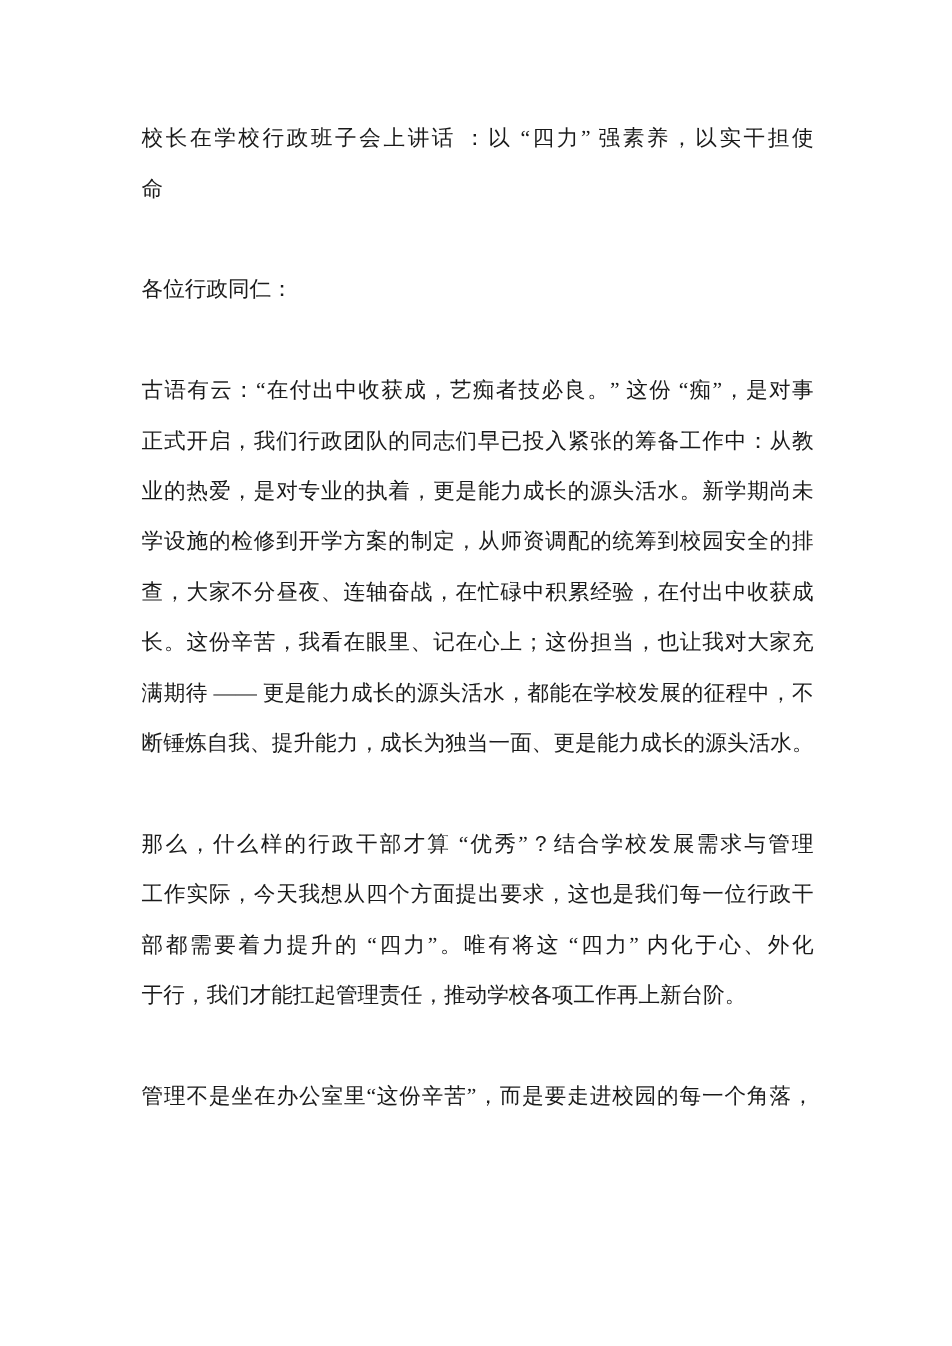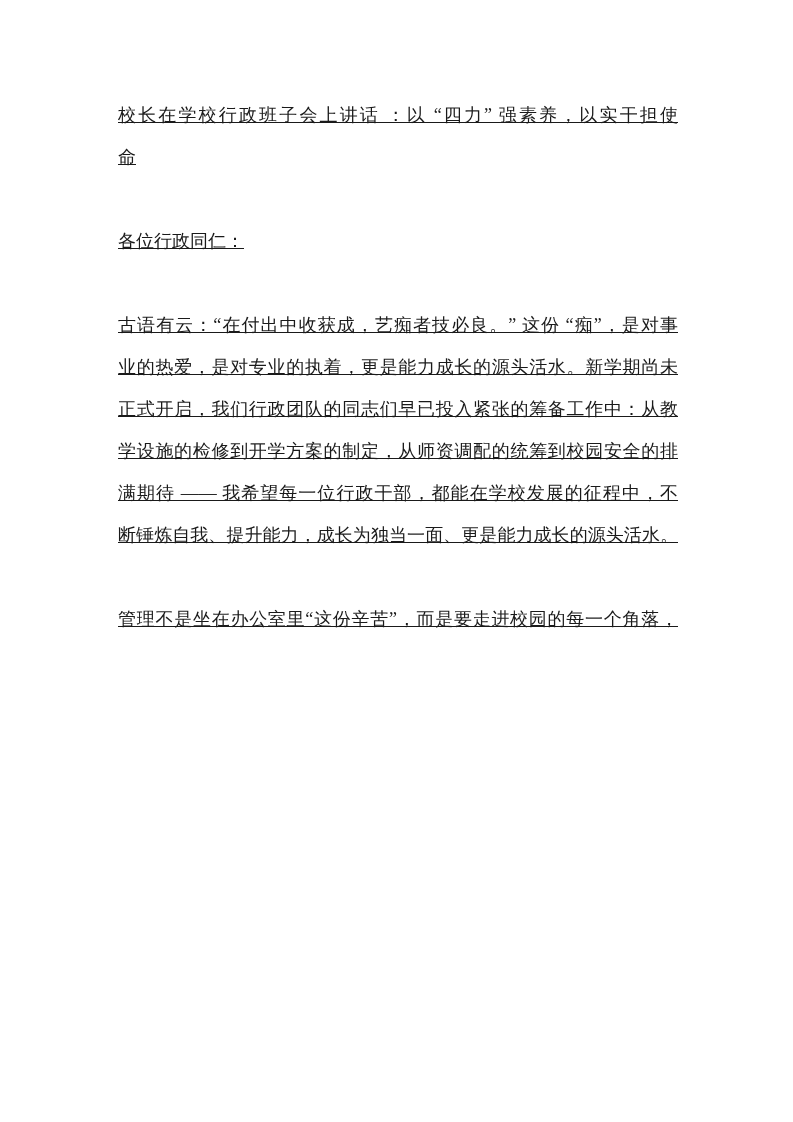--- a/index.html
+++ b/index.html
@@ -24,42 +24,49 @@
   .block {
     margin: 0 0 42px 0;
     font-size: 18px;
   }
   .block:last-child { margin-bottom: 0; }
   .tline {
     height: 42px;
     line-height: 42px;
     white-space: pre-wrap;
     overflow: hidden;
-    text-decoration: underline;
   }
   .jfull {
     text-align: justify;
     text-align-last: justify;
   }
 </style>
 </head>
 <body style="color: rgb(26, 26, 26); background: rgb(255, 255, 255);">
 
 <div class="page">
   <div class="block">
       <div class="tline jfull">校长在学校行政班子会上讲话 ：以 “四力” 强素养，以实干担使</div>
       <div class="tline">命</div>
     </div>
   <div class="block">
       <div class="tline">各位行政同仁：</div>
     </div>
   <div class="block">
       <div class="tline jfull">古语有云：“在付出中收获成，艺痴者技必良。” 这份 “痴”，是对事</div>
+      <div class="tline jfull">正式开启，我们行政团队的同志们早已投入紧张的筹备工作中：从教</div>
       <div class="tline jfull">业的热爱，是对专业的执着，更是能力成长的源头活水。新学期尚未</div>
-      <div class="tline jfull">正式开启，我们行政团队的同志们早已投入紧张的筹备工作中：从教</div>
       <div class="tline jfull">学设施的检修到开学方案的制定，从师资调配的统筹到校园安全的排</div>
-      <div class="tline jfull">满期待 —— 我希望每一位行政干部，都能在学校发展的征程中，不</div>
+      <div class="tline jfull">查，大家不分昼夜、连轴奋战，在忙碌中积累经验，在付出中收获成</div>
+      <div class="tline jfull">长。这份辛苦，我看在眼里、记在心上；这份担当，也让我对大家充</div>
+      <div class="tline jfull">满期待 —— 更是能力成长的源头活水，都能在学校发展的征程中，不</div>
       <div class="tline jfull">断锤炼自我、提升能力，成长为独当一面、更是能力成长的源头活水。</div>
+    </div>
+  <div class="block">
+      <div class="tline jfull">那么，什么样的行政干部才算 “优秀”？结合学校发展需求与管理</div>
+      <div class="tline jfull">工作实际，今天我想从四个方面提出要求，这也是我们每一位行政干</div>
+      <div class="tline jfull">部都需要着力提升的 “四力”。唯有将这 “四力” 内化于心、外化</div>
+      <div class="tline">于行，我们才能扛起管理责任，推动学校各项工作再上新台阶。</div>
     </div>
   <div class="block">
       <div class="tline jfull">管理不是坐在办公室里“这份辛苦”，而是要走进校园的每一个角落，</div>
     </div>
 </div>
 
 </body></html>

